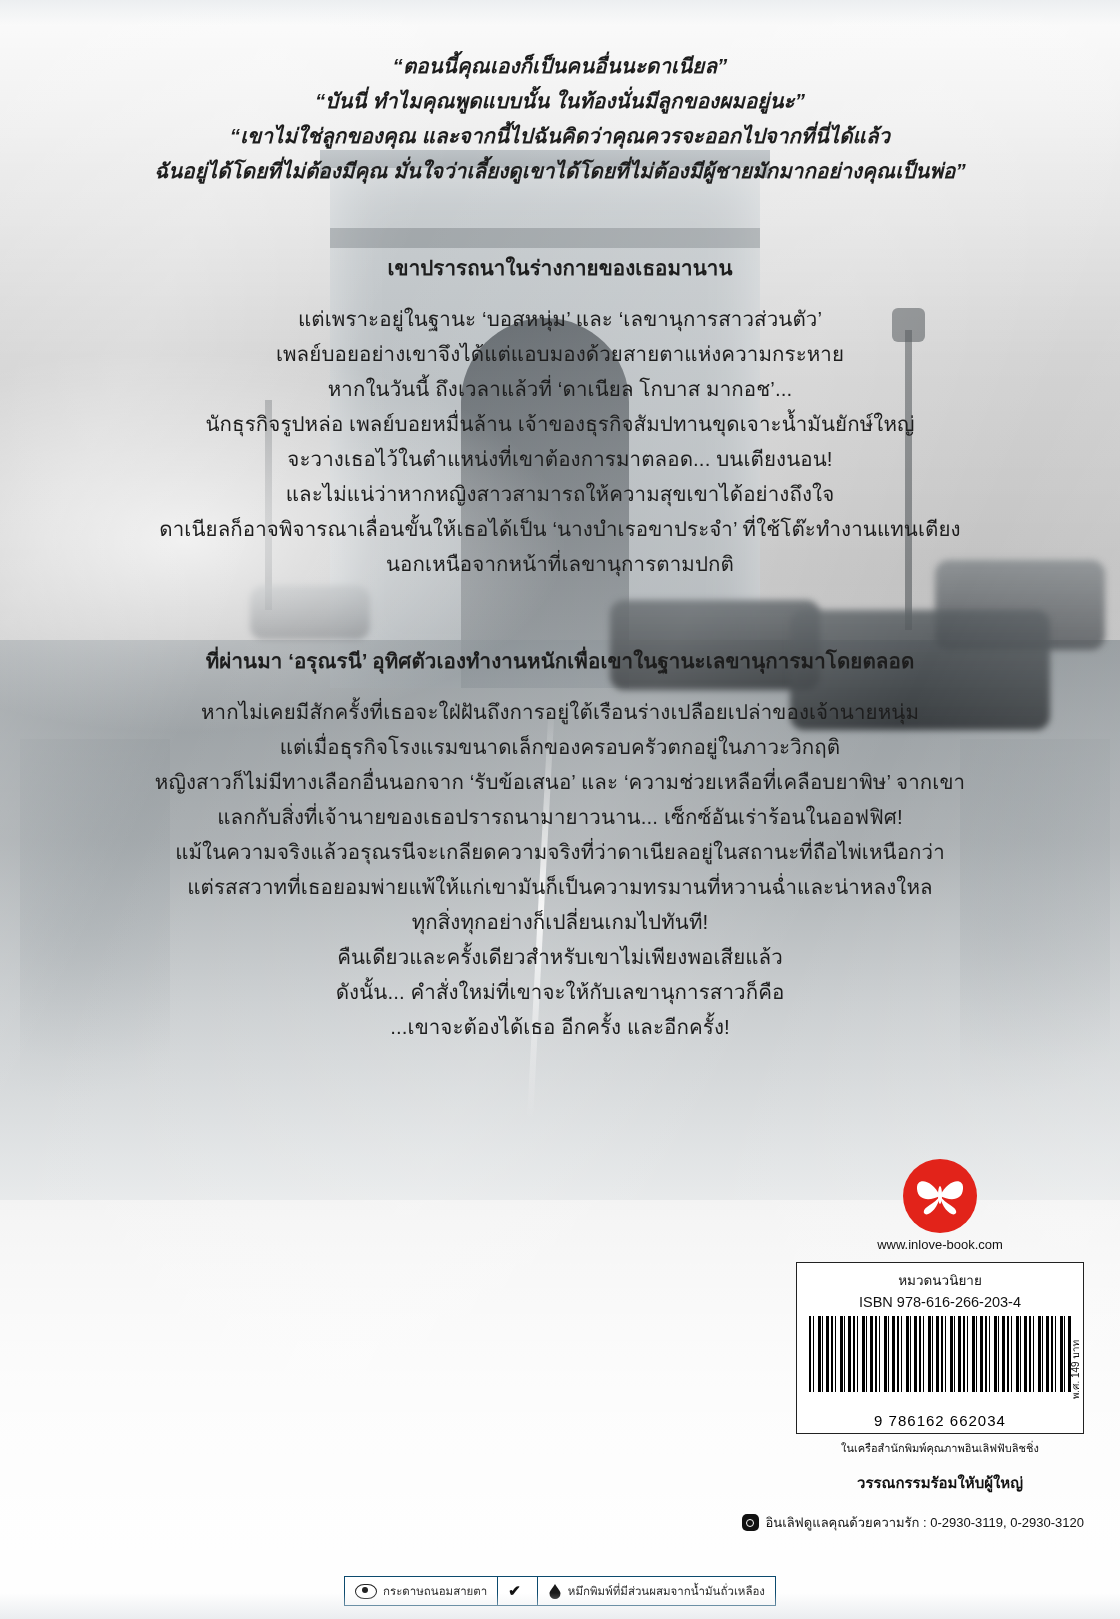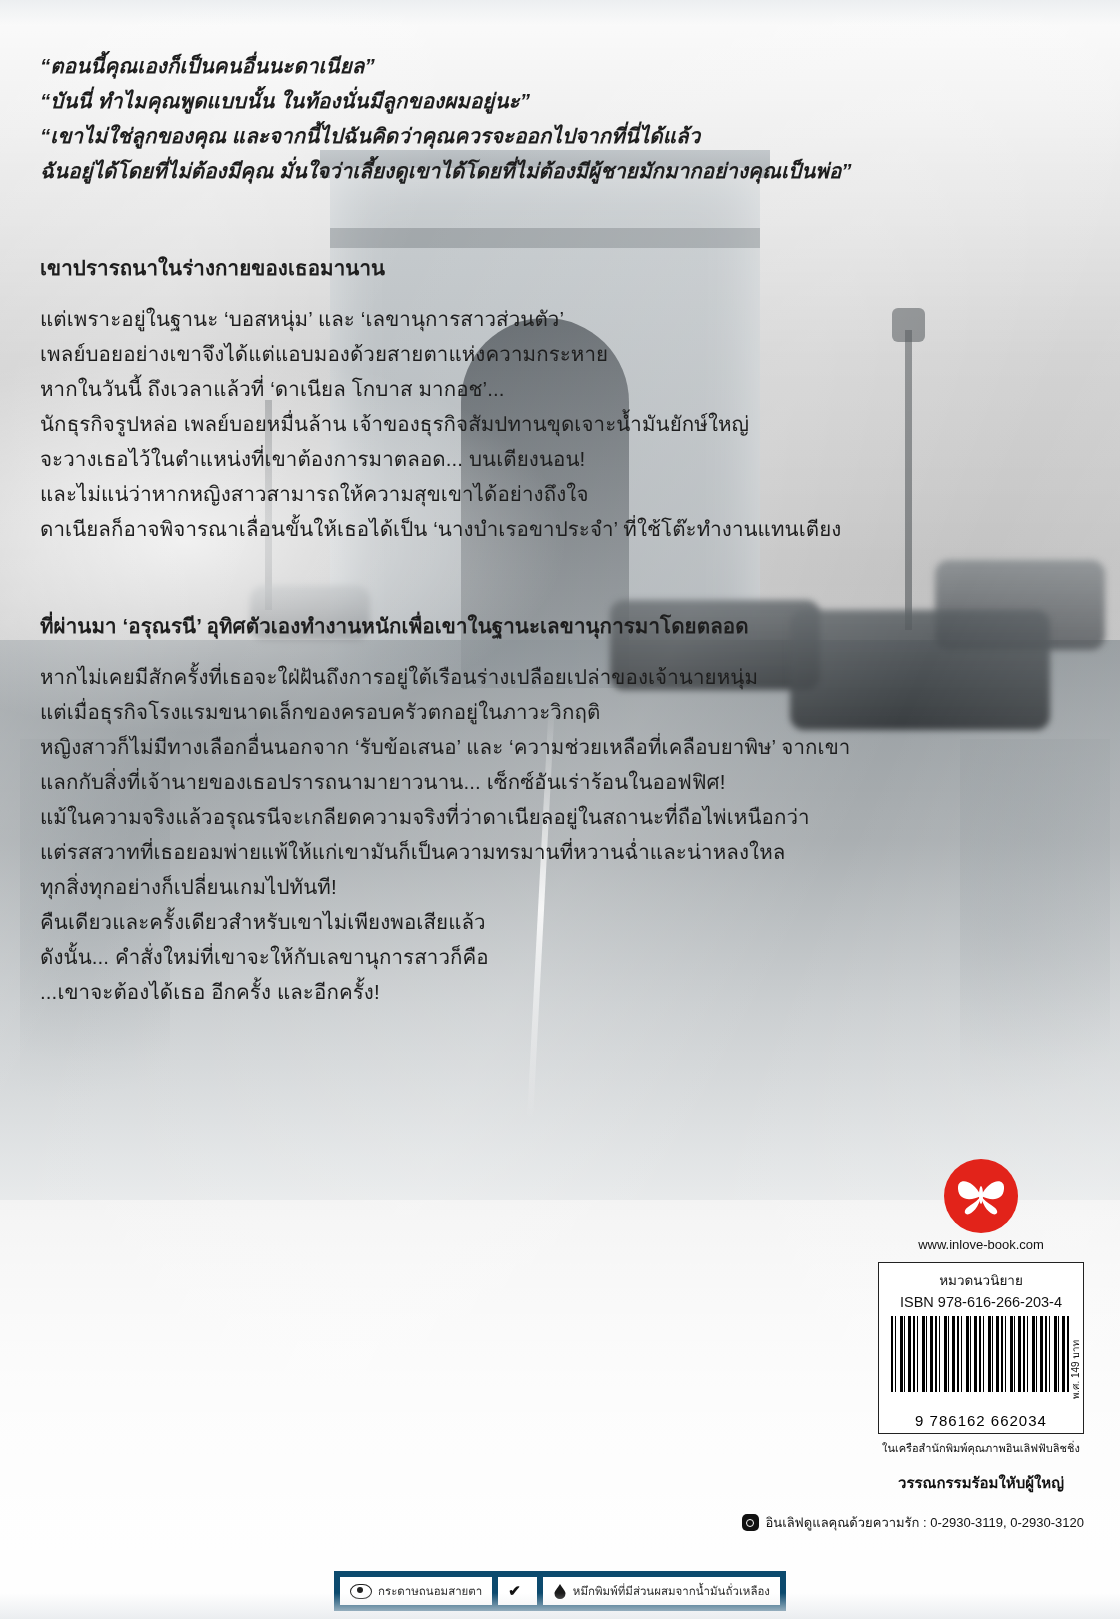--- a/index.html
+++ b/index.html
@@ -123,40 +123,40 @@
     background: linear-gradient(115deg, rgba(255,255,255,0.0) 0%, rgba(255,255,255,0.20) 16%, rgba(255,255,255,0.0) 28%, rgba(255,255,255,0.14) 52%, rgba(255,255,255,0.0) 66%, rgba(255,255,255,0.18) 88%, rgba(255,255,255,0.0) 100%);
     pointer-events: none;
   }
 
   
   .content {
     position: relative;
     z-index: 5;
     padding: 48px 40px 0 40px;
   }
-  .block { margin-bottom: 0; }
+  .block { margin-bottom: 0; text-align: center; }
   .line {
     font-family: "Liberation Sans", sans-serif;
     color: #1d1d1d;
     font-size: 20.5px;
     line-height: 35px;
     white-space: nowrap;
     letter-spacing: 0.1px;
   }
   .line.bold { font-weight: bold; }
   .line.bold-italic { font-weight: bold; font-style: italic; }
   .gap-sm { height: 16px; }
   .gap-lg { height: 62px; }
 
   
   .pub-panel {
     position: absolute;
     right: 36px;
     bottom: 124px;
-    width: 206px;
+    width: 288px;
     z-index: 6;
     text-align: center;
   }
   .logo-circle {
     width: 74px;
     height: 74px;
     border-radius: 50%;
     background: #e2231a;
     margin: 0 auto 4px auto;
     position: relative;
@@ -259,21 +259,21 @@
     z-index: 6;
     display: flex;
     justify-content: center;
     align-items: center;
     gap: 0;
   }
   .badge {
     display: flex;
     align-items: center;
     gap: 6px;
-    border: 6px solid #0c4a6e;
+    border: 1px solid #0c4a6e;
     padding: 5px 10px;
     font-size: 11.5px;
     color: #2a2a2a;
     background: rgba(255,255,255,0.55);
     white-space: nowrap;
   }
   .badge + .badge { border-left: none; }
   .eye {
     width: 20px; height: 13px;
     border-radius: 50% / 60%;
@@ -345,20 +345,21 @@
     <div class="block">
       <div class="line bold">เขาปรารถนาในร่างกายของเธอมานาน</div>
       <div class="gap-sm"></div>
       <div class="line">แต่เพราะอยู่ในฐานะ ‘บอสหนุ่ม’ และ ‘เลขานุการสาวส่วนตัว’</div>
       <div class="line">เพลย์บอยอย่างเขาจึงได้แต่แอบมองด้วยสายตาแห่งความกระหาย</div>
       <div class="line">หากในวันนี้ ถึงเวลาแล้วที่ ‘ดาเนียล โกบาส มากอช’...</div>
       <div class="line">นักธุรกิจรูปหล่อ เพลย์บอยหมื่นล้าน เจ้าของธุรกิจสัมปทานขุดเจาะน้ำมันยักษ์ใหญ่</div>
       <div class="line">จะวางเธอไว้ในตำแหน่งที่เขาต้องการมาตลอด... บนเตียงนอน!</div>
       <div class="line">และไม่แน่ว่าหากหญิงสาวสามารถให้ความสุขเขาได้อย่างถึงใจ</div>
       <div class="line">ดาเนียลก็อาจพิจารณาเลื่อนขั้นให้เธอได้เป็น ‘นางบำเรอขาประจำ’ ที่ใช้โต๊ะทำงานแทนเตียง</div>
+      <div class="line">นอกเหนือจากหน้าที่เลขานุการตามปกติ</div>
     </div>
 
     <div class="gap-lg"></div>
 
     <div class="block">
       <div class="line bold">ที่ผ่านมา ‘อรุณรนี’ อุทิศตัวเองทำงานหนักเพื่อเขาในฐานะเลขานุการมาโดยตลอด</div>
       <div class="gap-sm"></div>
       <div class="line">หากไม่เคยมีสักครั้งที่เธอจะใฝ่ฝันถึงการอยู่ใต้เรือนร่างเปลือยเปล่าของเจ้านายหนุ่ม</div>
       <div class="line">แต่เมื่อธุรกิจโรงแรมขนาดเล็กของครอบครัวตกอยู่ในภาวะวิกฤติ</div>
       <div class="line">หญิงสาวก็ไม่มีทางเลือกอื่นนอกจาก ‘รับข้อเสนอ’ และ ‘ความช่วยเหลือที่เคลือบยาพิษ’ จากเขา</div>

